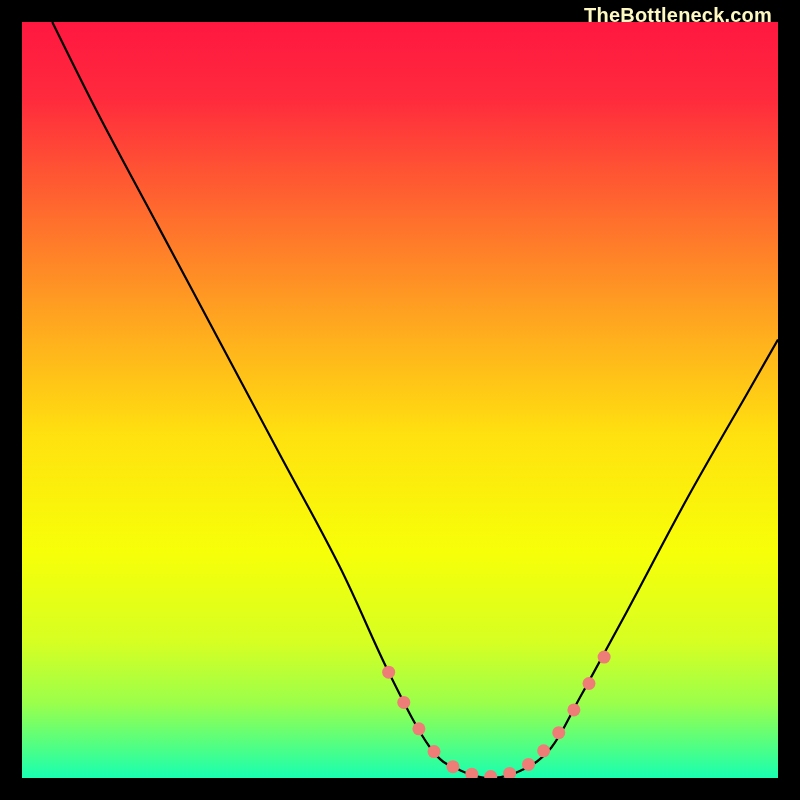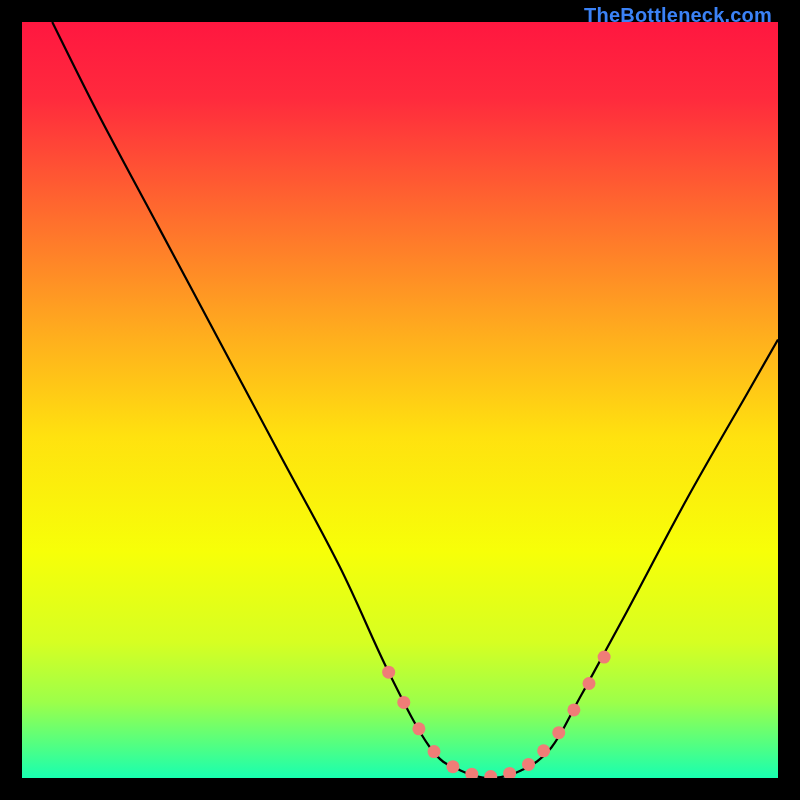--- a/index.html
+++ b/index.html
@@ -16,21 +16,21 @@
     left: 22px;
     top: 22px;
     width: 756px;
     height: 756px;
     background: #000;
   }
   .watermark {
     position: absolute;
     top: 4px;
     right: 28px;
-    color: #3b82f6;
+    color: #fef9c3;
     font-size: 20px;
     font-weight: 600;
     letter-spacing: 0.2px;
     user-select: none;
   }
   svg { display: block; }
 </style>
 </head>
 <body>
 

